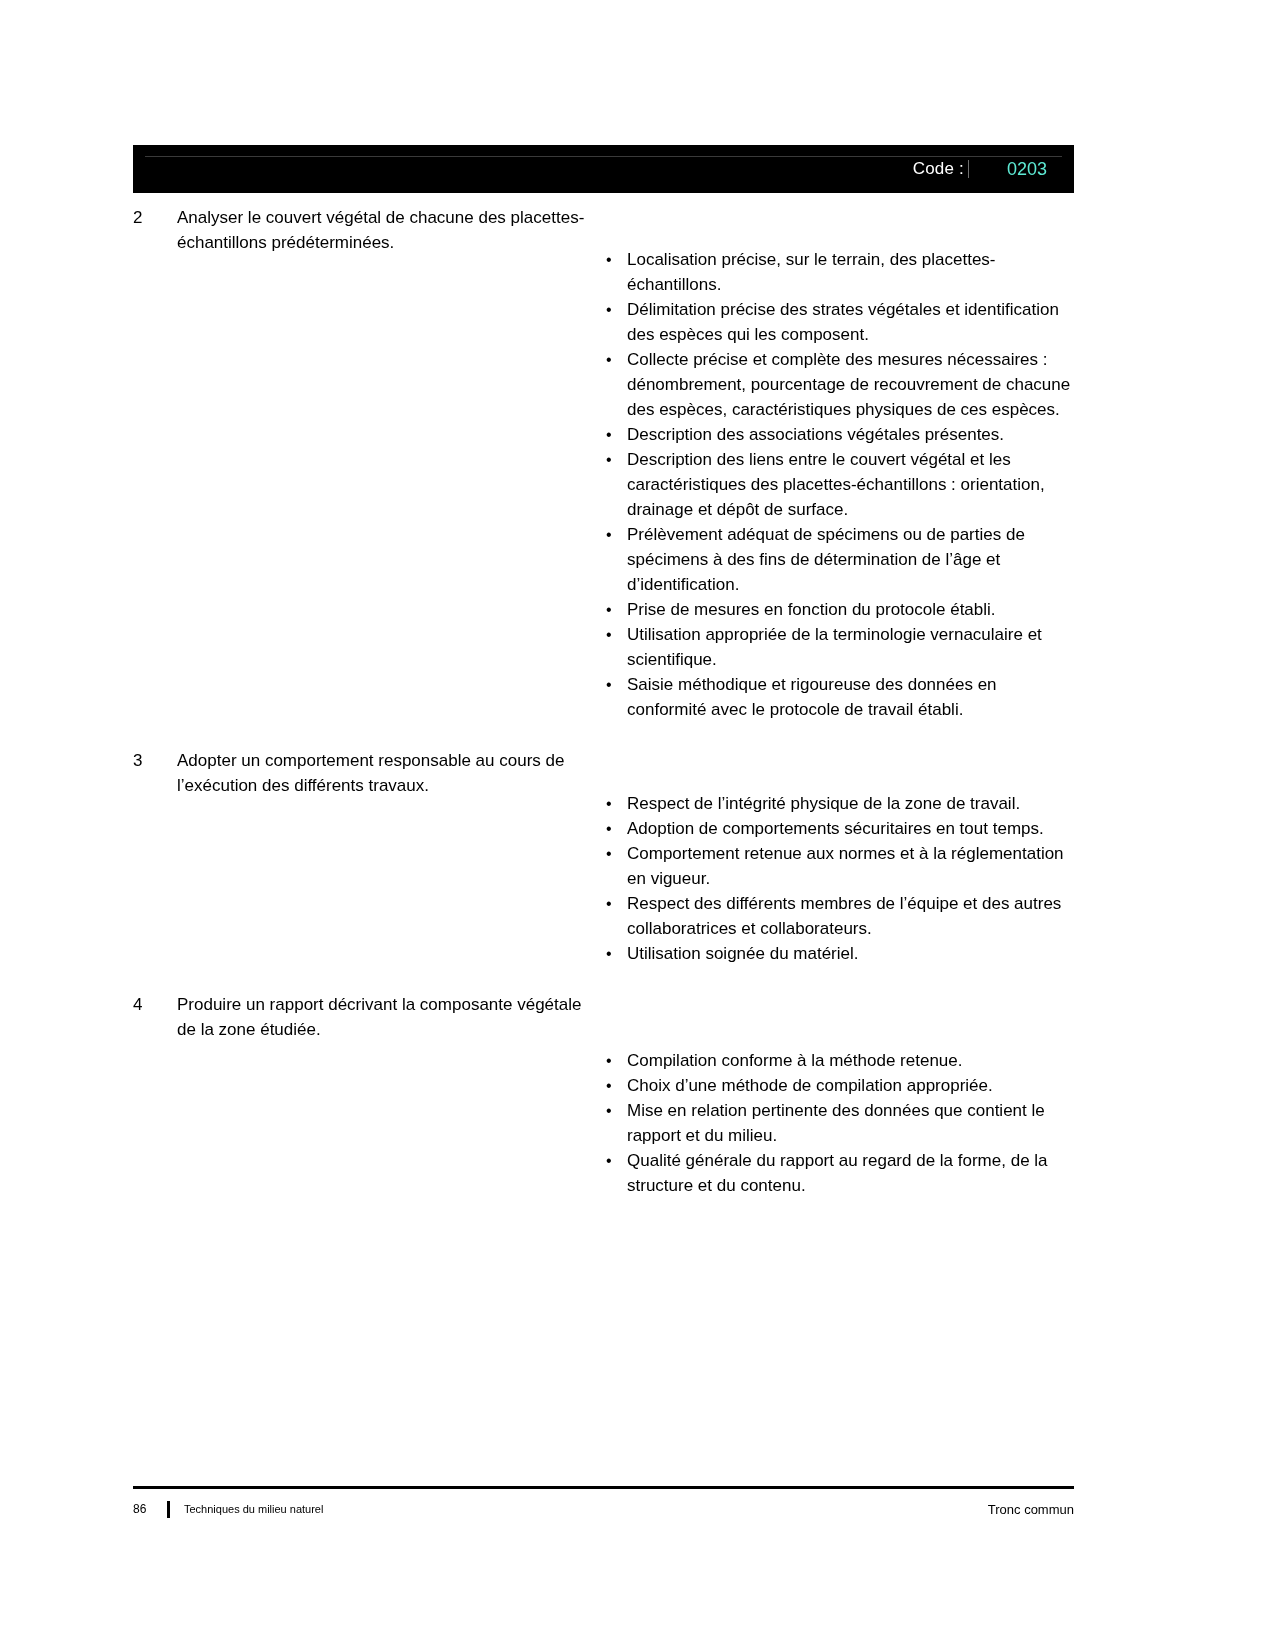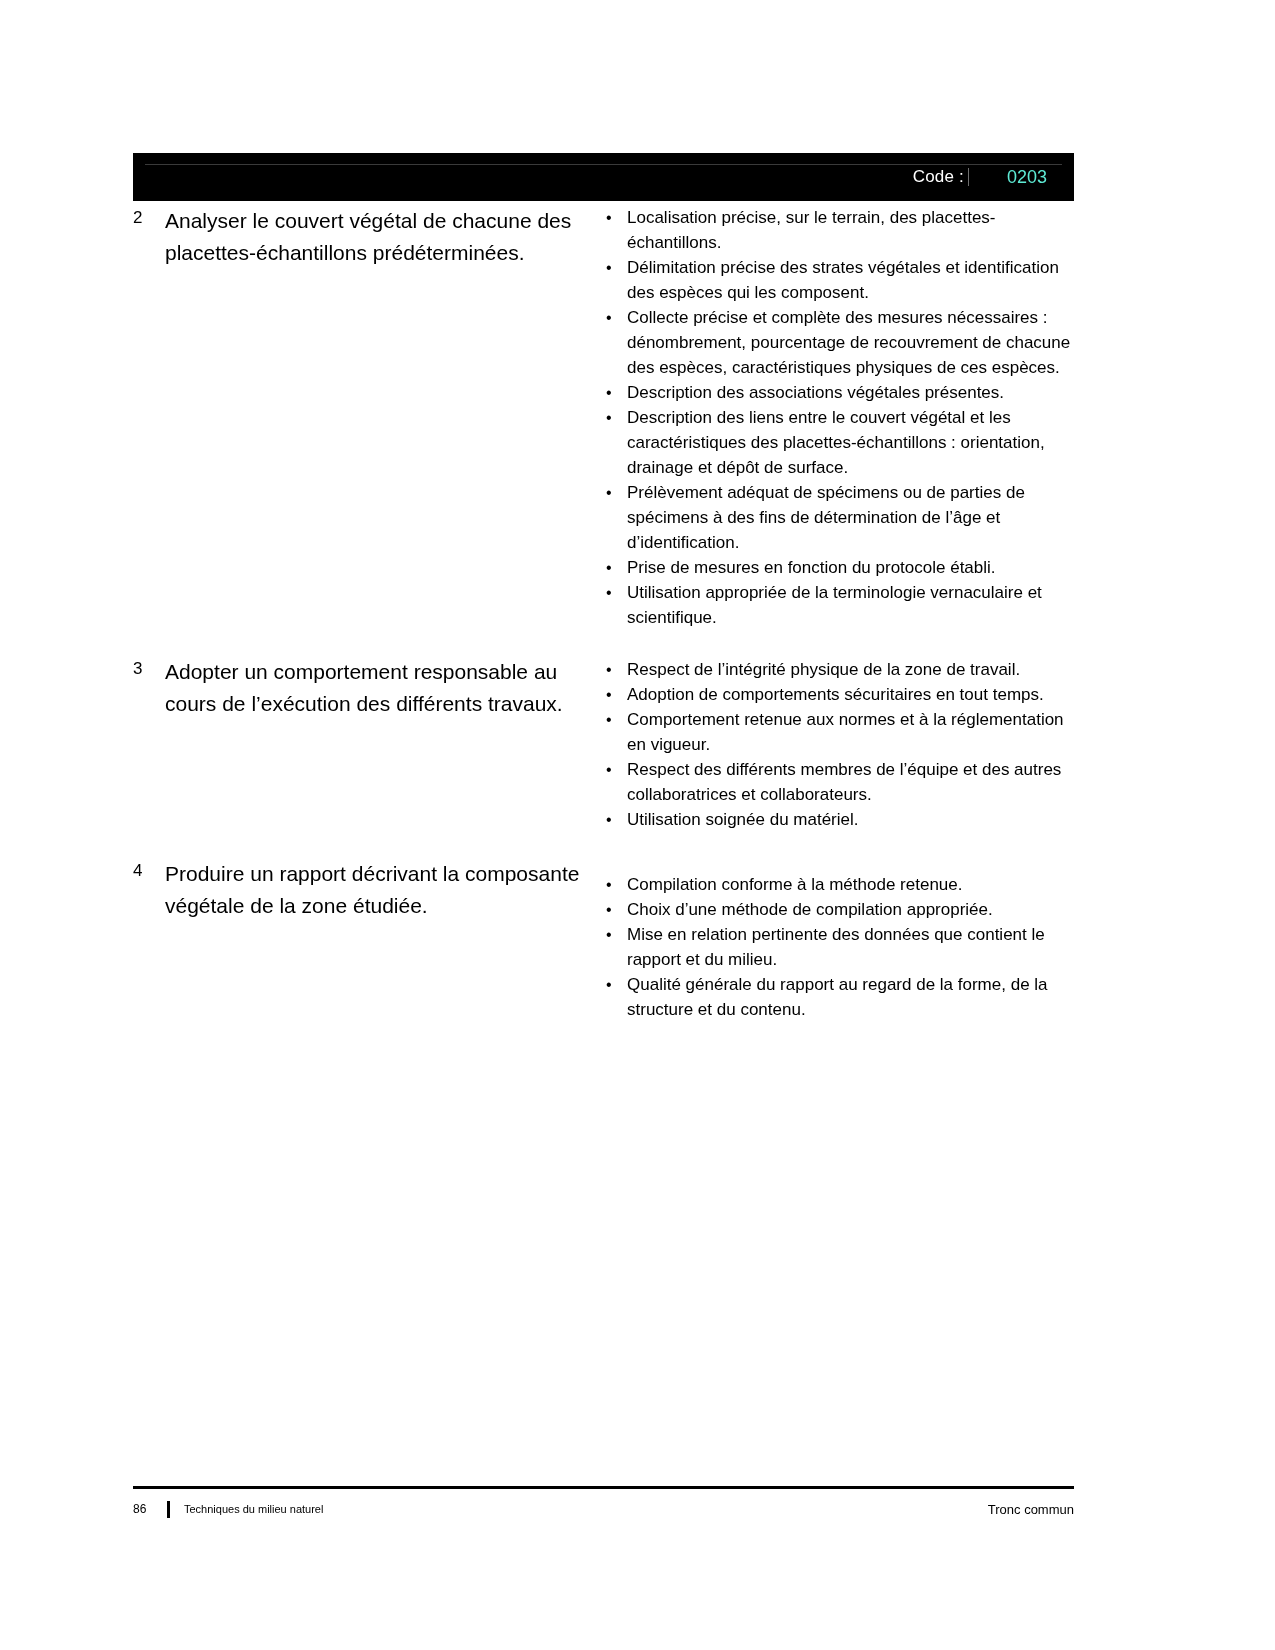--- a/index.html
+++ b/index.html
@@ -17,21 +17,21 @@
     height: 1650px;
     margin: 0 auto;
     background: #ffffff;
     box-sizing: border-box;
   }
 
   
   .header-bar {
     position: absolute;
     left: 133px;
-    top: 153px;
+    top: 145px;
     width: 941px;
     height: 48px;
     background: #000000;
     box-sizing: border-box;
   }
   .header-inner {
     position: absolute;
     left: 0;
     right: 0;
     top: 0;
@@ -90,26 +90,28 @@
     padding-right: 6px;
   }
   .row-num {
     width: 32px;
     flex: 0 0 32px;
     font-size: 17px;
     line-height: 25px;
     text-align: left;
   }
   .task-text {
-    font-size: 21px;
-    line-height: 32px;
+    font-size: 17px;
+    line-height: 25px;
+    margin-left: 12px;
   }
   .col-right {
     width: 475px;
     box-sizing: border-box;
+    margin-top: 42px;
   }
   ul.criteria {
     list-style: none;
     margin: 0;
     padding: 0;
   }
   ul.criteria li {
     position: relative;
     padding-left: 24px;
     font-size: 17px;
@@ -191,20 +193,21 @@
       <div class="col-right">
         <ul class="criteria">
           <li>Localisation précise, sur le terrain, des placettes-échantillons.</li>
           <li>Délimitation précise des strates végétales et identification des espèces qui les composent.</li>
           <li>Collecte précise et complète des mesures nécessaires : dénombrement, pourcentage de recouvrement de chacune des espèces, caractéristiques physiques de ces espèces.</li>
           <li>Description des associations végétales présentes.</li>
           <li>Description des liens entre le couvert végétal et les caractéristiques des placettes-échantillons : orientation, drainage et dépôt de surface.</li>
           <li>Prélèvement adéquat de spécimens ou de parties de spécimens à des fins de détermination de l’âge et d’identification.</li>
           <li>Prise de mesures en fonction du protocole établi.</li>
           <li>Utilisation appropriée de la terminologie vernaculaire et scientifique.</li>
+          <li>Saisie méthodique et rigoureuse des données en conformité avec le protocole de travail établi.</li>
         </ul>
       </div>
     </div>
 
     <div class="row row-3">
       <div class="col-left">
         <div class="row-num">3</div>
         <div class="task-text">Adopter un comportement responsable au cours de l’exécution des différents travaux.</div>
       </div>
       <div class="col-right">

